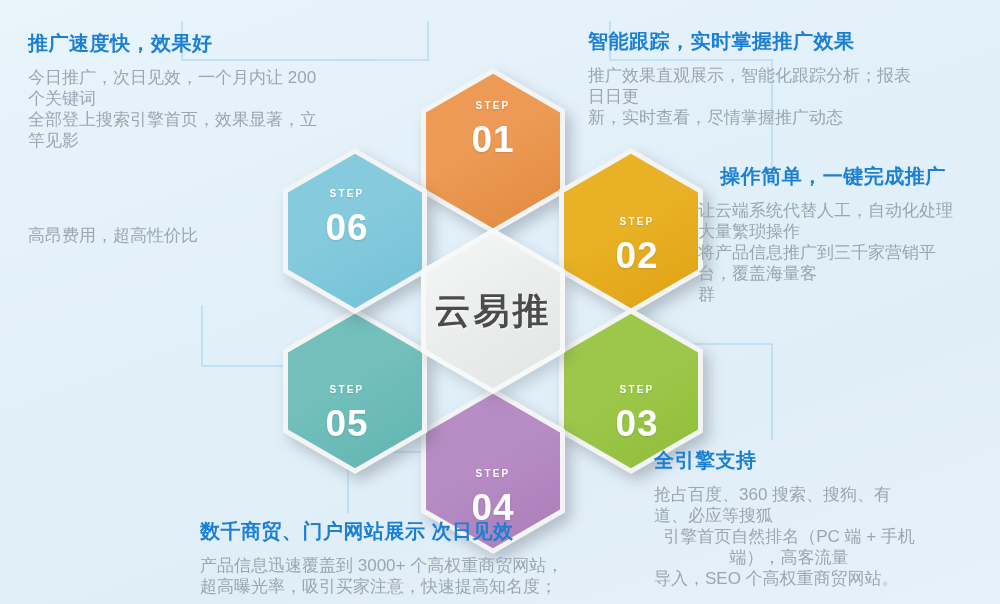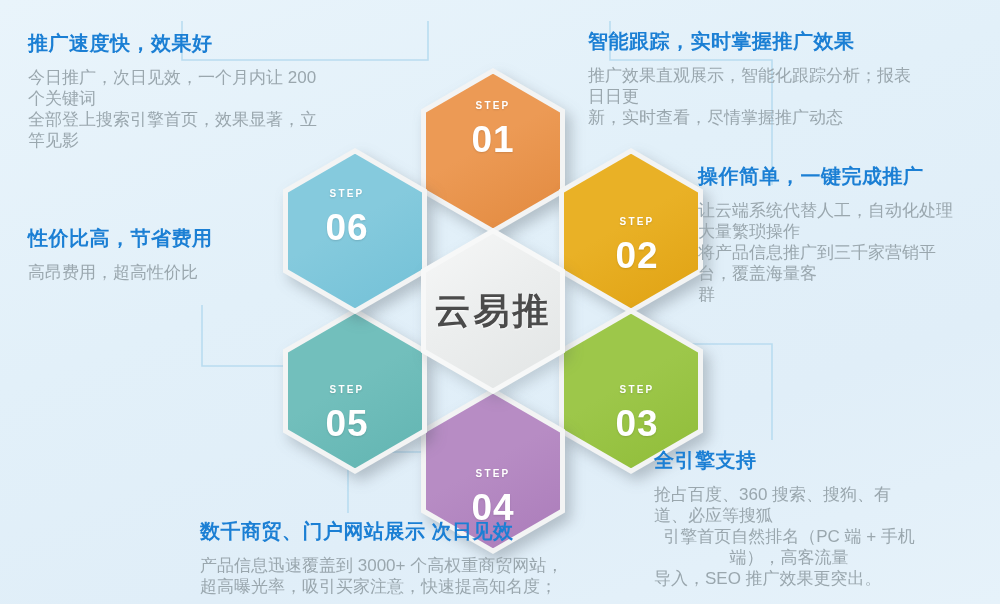--- a/index.html
+++ b/index.html
@@ -193,37 +193,36 @@
     <p class="desc" style="color: rgb(154, 167, 174);">全部登上搜索引擎首页，效果显著，立竿见影</p>
   </div>
 
   <div class="block" id="b2">
     <p class="title" style="color: rgb(27, 127, 212);">智能跟踪，实时掌握推广效果</p>
     <p class="desc" style="color: rgb(154, 167, 174);">推广效果直观展示，智能化跟踪分析；报表日日更</p>
     <p class="desc" style="color: rgb(154, 167, 174);">新，实时查看，尽情掌握推广动态</p>
   </div>
 
   <div class="block" id="b3">
-    <p class="title" style="color: rgb(27, 127, 212);">操作简单，一键完成推广</p>
+    <p class="title" style="color: rgb(27, 127, 212); text-align: center;">操作简单，一键完成推广</p>
     <p class="desc" style="color: rgb(154, 167, 174);">让云端系统代替人工，自动化处理大量繁琐操作</p>
     <p class="desc" style="color: rgb(154, 167, 174);">将产品信息推广到三千家营销平台，覆盖海量客</p>
     <p class="desc" style="color: rgb(154, 167, 174);">群</p>
   </div>
 
   <div class="block" id="b4">
     <p class="title" style="color: rgb(27, 127, 212);">全引擎支持</p>
     <p class="desc" style="color: rgb(154, 167, 174);">抢占百度、360 搜索、搜狗、有道、必应等搜狐</p>
     <p class="desc" style="color: rgb(154, 167, 174); text-align: center;">引擎首页自然排名（PC 端 + 手机端），高客流量</p>
-    <p class="desc" style="color: rgb(154, 167, 174);">导入，SEO 推广效果更突出。</p>
+    <p class="desc" style="color: rgb(154, 167, 174);">导入，SEO 个高权重商贸网站。</p>
   </div>
 
   <div class="block" id="b5">
     <p class="title" style="color: rgb(27, 127, 212);">数千商贸、门户网站展示 次日见效</p>
     <p class="desc" style="color: rgb(154, 167, 174);">产品信息迅速覆盖到 3000+ 个高权重商贸网站，</p>
     <p class="desc" style="color: rgb(154, 167, 174);">超高曝光率，吸引买家注意，快速提高知名度；</p>
   </div>
 
   <div class="block" id="b6">
-    <p class="title" style="color: rgb(27, 127, 212);">性价比高，节省费用</p>
     <p class="desc" style="color: rgb(154, 167, 174);">高昂费用，超高性价比</p>
   </div>
 
 </div>
 
 </body></html>

